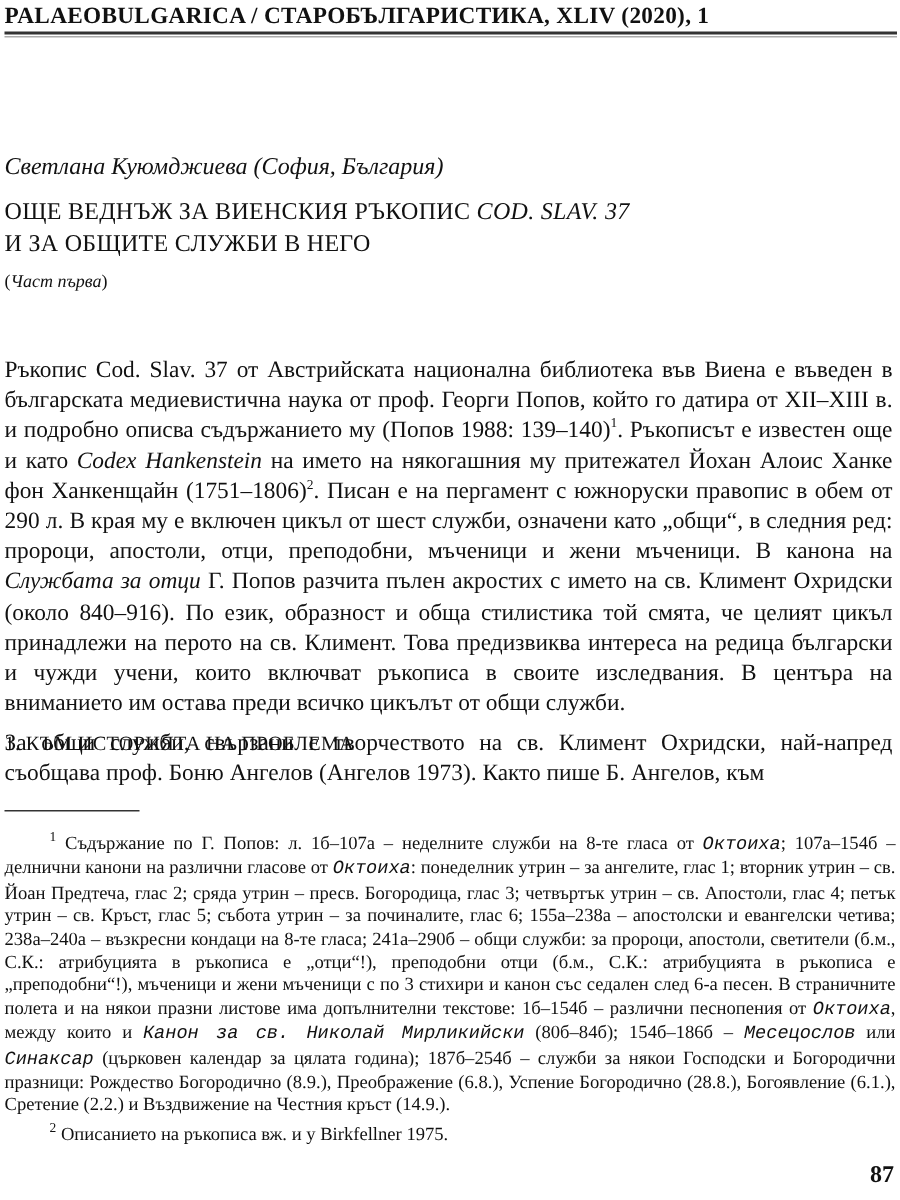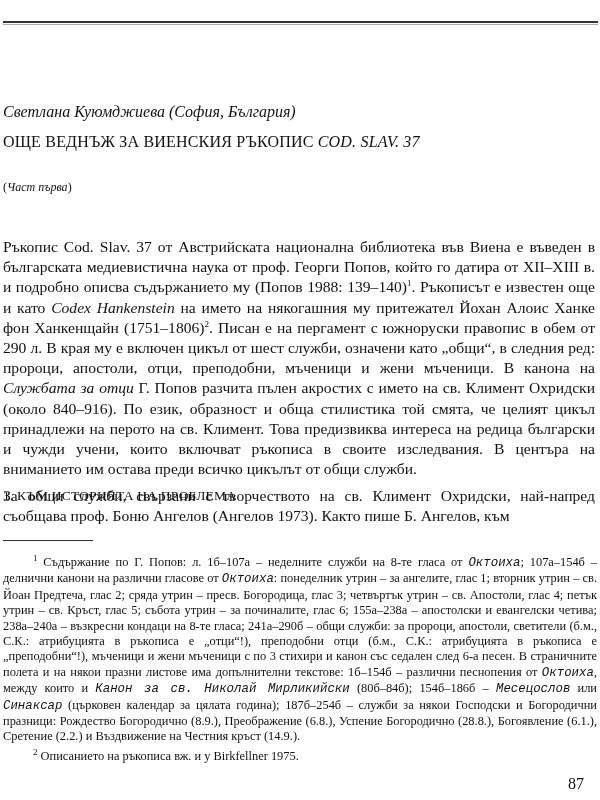--- a/index.html
+++ b/index.html
@@ -34,35 +34,37 @@
   .para2 { top: 486px; }
 
   .fn-rule { position: absolute; left: 3px; top: 540px; width: 90px; height: 1px;
              background: #333; }
   .fn { position: absolute; left: 3px; width: 594px; font-size: 12.4px;
         line-height: 15.4px; text-align: justify; }
   .fn1 { top: 555px; text-indent: 30px; }
   .fn2 { top: 749px; text-indent: 30px; }
   .fn .it { font-style: italic; font-family: Liberation Mono, monospace; }
 
-  .page-num { position: absolute; right: 16px; top: 775px; font-size: 16px;
-              font-weight: normal; margin-left: 31px; }
+  .page-num { position: absolute; right: 4px; top: 775px; font-size: 16px;
+              font-weight: bold; margin-left: 31px; }
 </style>
 </head>
 <body>
 
 <div class="page">
 
+  <div class="running-head">PALAEOBULGARICA / СТАРОБЪЛГАРИСТИКА, XLIV (2020), 1</div>
   <div class="head-rule"></div>
   <div class="head-rule2"></div>
 
   <div class="author">Светлана Куюмджиева (София, България)</div>
 
   <div class="title">
     <div><span>ОЩЕ ВЕДНЪЖ ЗА ВИЕНСКИЯ РЪКОПИС </span><span class="it">COD. SLAV. 37</span></div>
+    <div>И ЗА ОБЩИТЕ СЛУЖБИ В НЕГО</div>
   </div>
 
   <div class="part"><span>(</span><span class="it">Част първа</span><span>)</span></div>
 
   <div class="body-text para1"><span>Ръкопис Cod. Slav. 37 от Австрийската национална библиотека във Виена е въведен в българската медиевистична наука от проф. Георги Попов, който го датира от XII–XIII в. и подробно описва съдържанието му (Попов 1988: 139–140)</span><sup>1</sup><span>. Ръкописът е известен още и като </span><span class="it">Codex Hankenstein</span><span> на името на някогашния му притежател Йохан Алоис Ханке фон Ханкенщайн (1751–1806)</span><sup>2</sup><span>. Писан е на пергамент с южноруски правопис в обем от 290 л. В края му е включен цикъл от шест служби, означени като „общи“, в следния ред: пророци, апостоли, отци, преподобни, мъченици и жени мъченици. В канона на </span><span class="it">Службата за отци</span><span> Г. Попов разчита пълен акростих с името на св. Климент Охридски (около 840–916). По език, образност и обща стилистика той смята, че целият цикъл принадлежи на перото на св. Климент. Това предизвиква интереса на редица български и чужди учени, които включват ръкописа в своите изследвания. В центъра на вниманието им остава преди всичко цикълът от общи служби.</span></div>
 
   <div class="section-head">1. КЪМ ИСТОРИЯТА НА ПРОБЛЕМА</div>
 
   <div class="body-text para2">За общи служби, свързани с творчеството на св. Климент Охридски, най-напред съобщава проф. Боню Ангелов (Ангелов 1973). Както пише Б. Ангелов, към</div>
 

